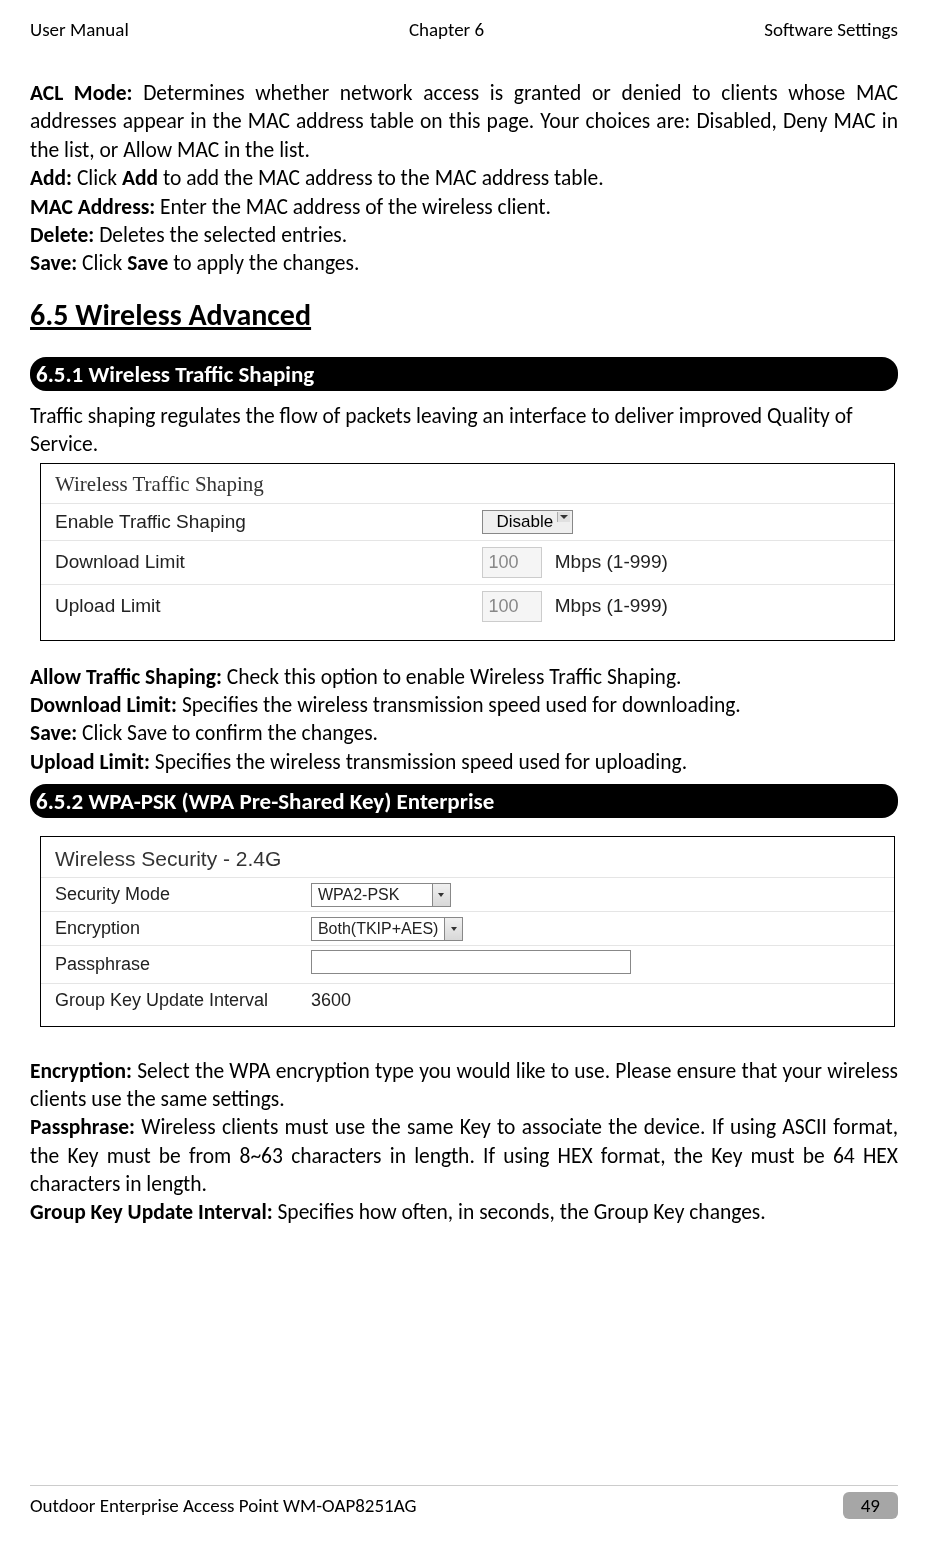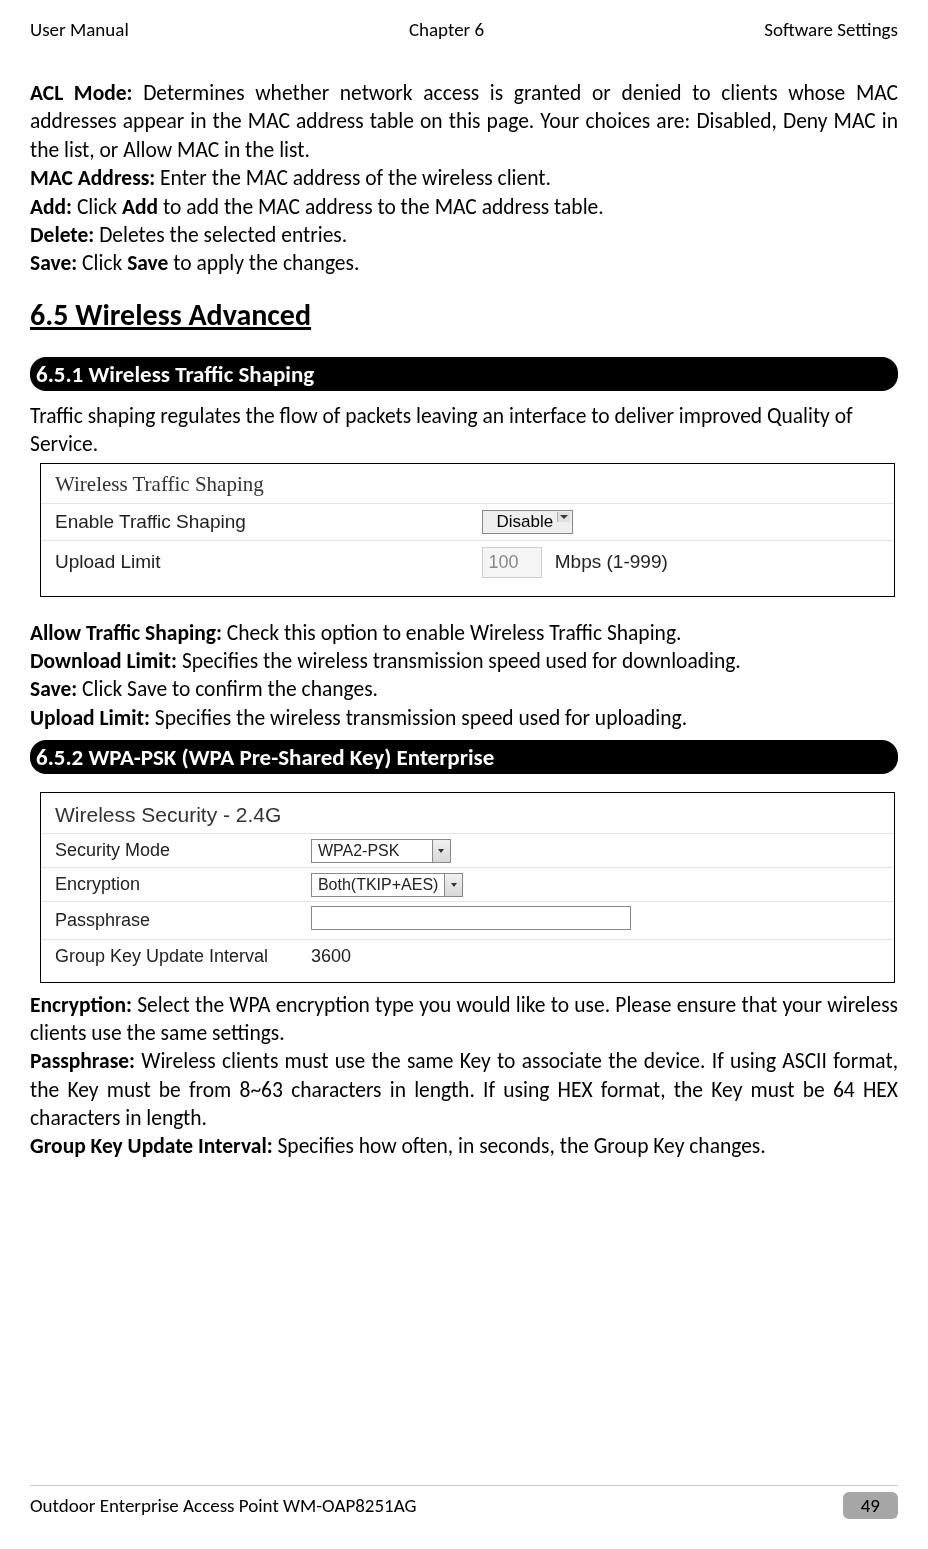--- a/index.html
+++ b/index.html
@@ -120,21 +120,21 @@
       font-size: 19px;
       color: #222;
     }
     
     .screenshot2 {
       border: 1.5px solid #000;
       margin-left: 10px;
       width: 855px;
       padding: 8px 0 8px 0;
       margin-top: 18px;
-      margin-bottom: 8px;
+      margin-bottom: 30px;
     }
     .screenshot2 .title {
       font-family: Arial, sans-serif;
       font-size: 21px;
       color: #333;
       padding: 2px 14px 6px 14px;
     }
     .sec-table {
       width: 100%;
       border-collapse: collapse;
@@ -219,24 +219,24 @@
     <span>User Manual</span>
     <span>Chapter 6</span>
     <span>Software Settings</span>
   </div>
 
   <div class="body-text">
     <p>
       <span class="bold">ACL Mode:</span><span> Determines whether network access is granted or denied to clients whose MAC addresses appear in the MAC address table on this page. Your choices are: Disabled, Deny MAC in the list, or Allow MAC in the list.</span>
     </p>
     <p>
+      <span class="bold">Add:</span><span> Click </span><span class="bold">Add</span><span> to add the MAC address to the MAC address table.</span>
+    </p>
+    <p>
       <span class="bold">MAC Address:</span><span> Enter the MAC address of the wireless client.</span>
-    </p>
-    <p>
-      <span class="bold">Add:</span><span> Click </span><span class="bold">Add</span><span> to add the MAC address to the MAC address table.</span>
     </p>
     <p>
       <span class="bold">Delete:</span><span> Deletes the selected entries.</span>
     </p>
     <p>
       <span class="bold">Save:</span><span> Click </span><span class="bold">Save</span><span> to apply the changes.</span>
     </p>
   </div>
 
   <div class="section-title">6.5 Wireless Advanced</div>
@@ -255,20 +255,27 @@
             <span>Disable</span>
             <span class="arrow">
               <svg width="10" height="10" viewBox="0 0 10 10">
                     <path d="M1 3 L5 7 L9 3 Z" fill="#333"></path>
                   </svg>
             </span>
           </span>
         </td>
       </tr>
       <tr>
+        <td>Download Limit</td>
+        <td>
+          <span class="num-input">100</span>
+          <span class="unit-text">Mbps (1-999)</span>
+        </td>
+      </tr>
+      <tr>
         <td>Upload Limit</td>
         <td>
           <span class="num-input">100</span>
           <span class="unit-text">Mbps (1-999)</span>
         </td>
       </tr>
     </tbody>
       </table>
   </div>
 

